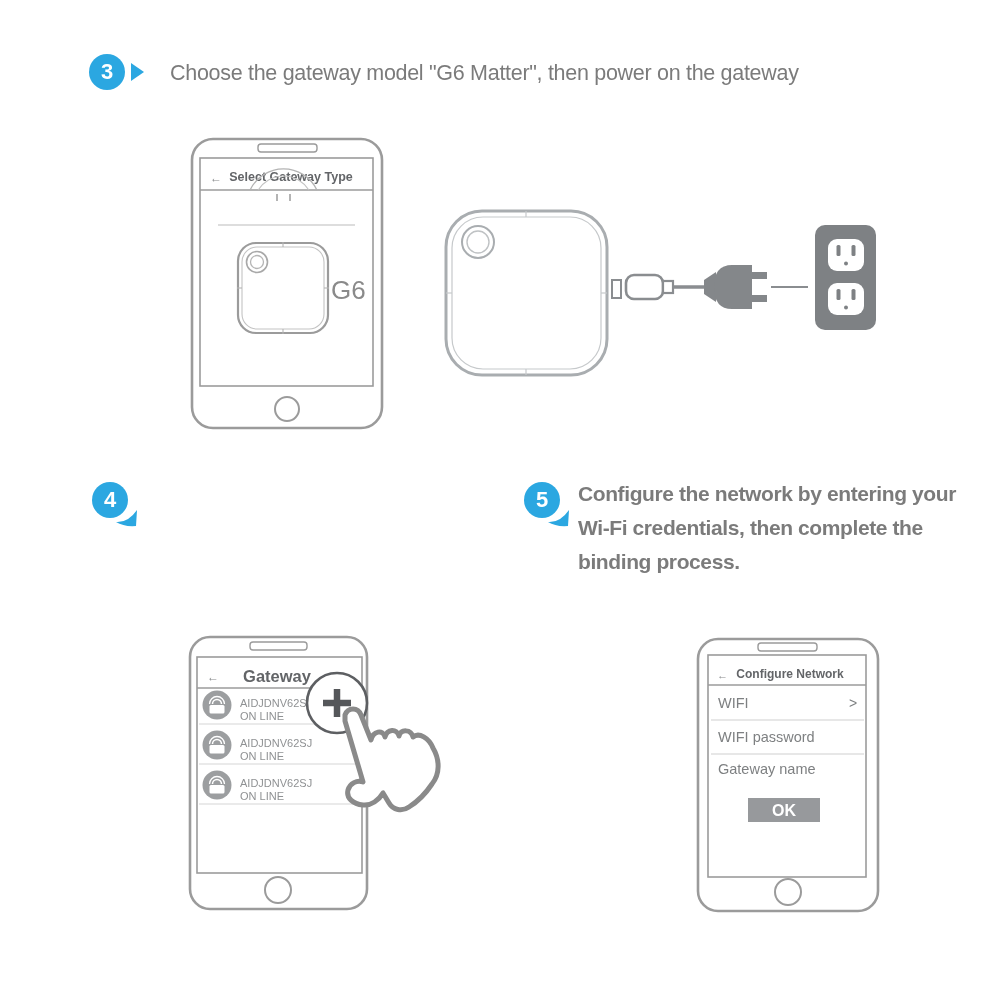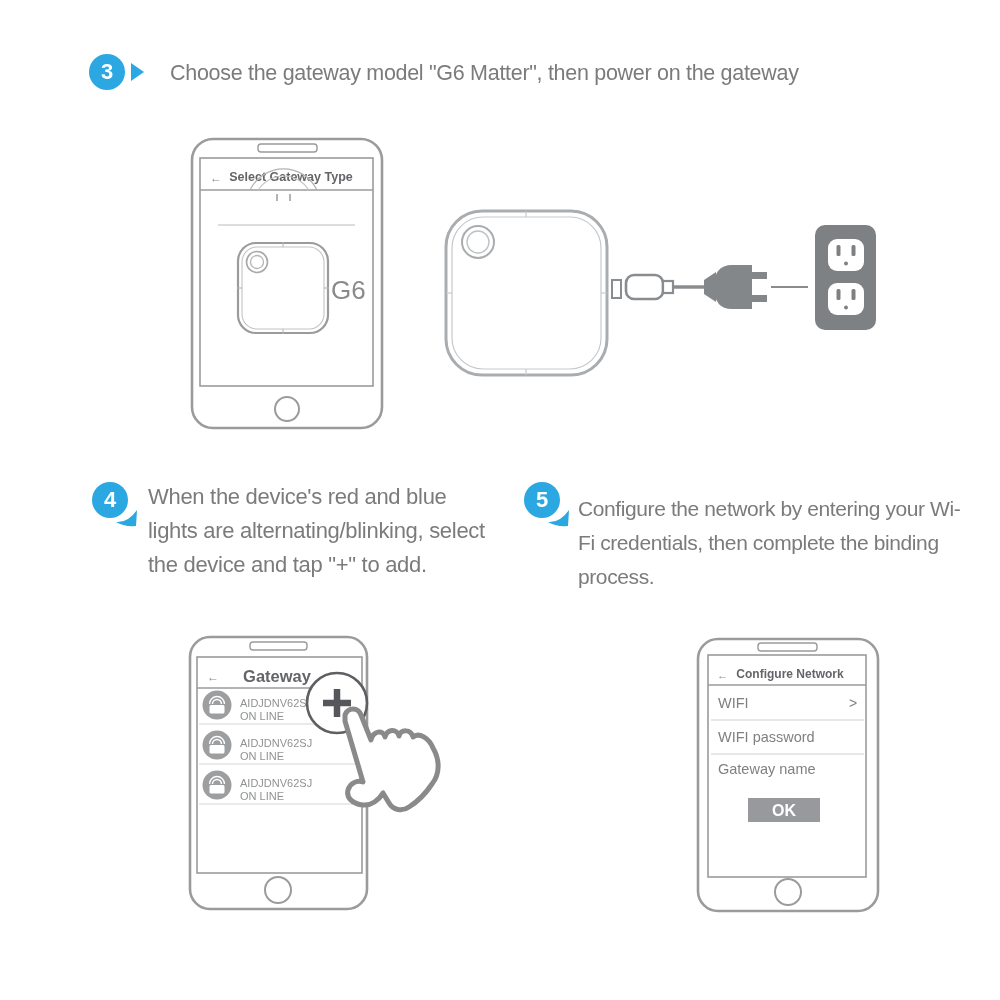--- a/index.html
+++ b/index.html
@@ -5,21 +5,21 @@
   html,body{margin:0;padding:0;background:#fff;}
   .canvas{position:relative;width:1000px;height:1000px;background:#ffffff;overflow:hidden;
           font-family:"Liberation Sans","DejaVu Sans",sans-serif;}
   .abs{position:absolute;}
   .badge{position:absolute;width:36px;height:36px;border-radius:50%;background:#2BA7E1;
          color:#fff;font-size:22px;font-weight:bold;display:flex;align-items:center;
          justify-content:center;line-height:1;}
   .step-text{position:absolute;color:#7b7b7b;letter-spacing:-0.3px;}
   .s3-text{left:170px;top:59px;width:780px;font-size:21.5px;line-height:28px;}
   .s4-text{left:148px;top:480px;width:352px;font-size:22px;line-height:34px;}
-  .s5-text{left:578px;top:492px;width:398px;font-size:21px;line-height:34px;letter-spacing:-0.4px;}
+  .s5-text{left:578px;top:477px;width:398px;font-size:21px;line-height:34px;letter-spacing:-0.4px;font-weight:bold;}
   svg text{font-family:"Liberation Sans","DejaVu Sans",sans-serif;}
   .hdr-t{font-weight:bold;fill:#636568;}
   .gray-t{fill:#8f9193;}
   .back-t{fill:#8a8c8e;}
 </style>
 </head>
 <body>
 
 <div class="canvas">
 
@@ -97,21 +97,20 @@
       <circle cx="406" cy="107.5" r="2" fill="#7e8184"></circle>
     </g>
   </svg>
 
   <div class="badge" style="left:92px;top:482px;">
     <span>4</span>
   </div>
   <svg class="abs" style="left:114px;top:508px;" width="26" height="22">
     <path d="M2,14 Q14,15 23,2 L22,18 Q10,19 2,14 Z" fill="#2BA7E1"></path>
   </svg>
-  <div class="step-text s4-text">When the device's red and blue lights are alternating/blinking, select the device and tap "+" to add.</div>
 
   <div class="badge" style="left:524px;top:482px;">
     <span>5</span>
   </div>
   <svg class="abs" style="left:546px;top:508px;" width="26" height="22">
     <path d="M2,14 Q14,15 23,2 L22,18 Q10,19 2,14 Z" fill="#2BA7E1"></path>
   </svg>
   <div class="step-text s5-text">Configure the network by entering your Wi-Fi credentials, then complete the binding process.</div>
 
   <svg class="abs" style="left:185px;top:628px;" width="285" height="290" viewBox="0 0 285 290">

